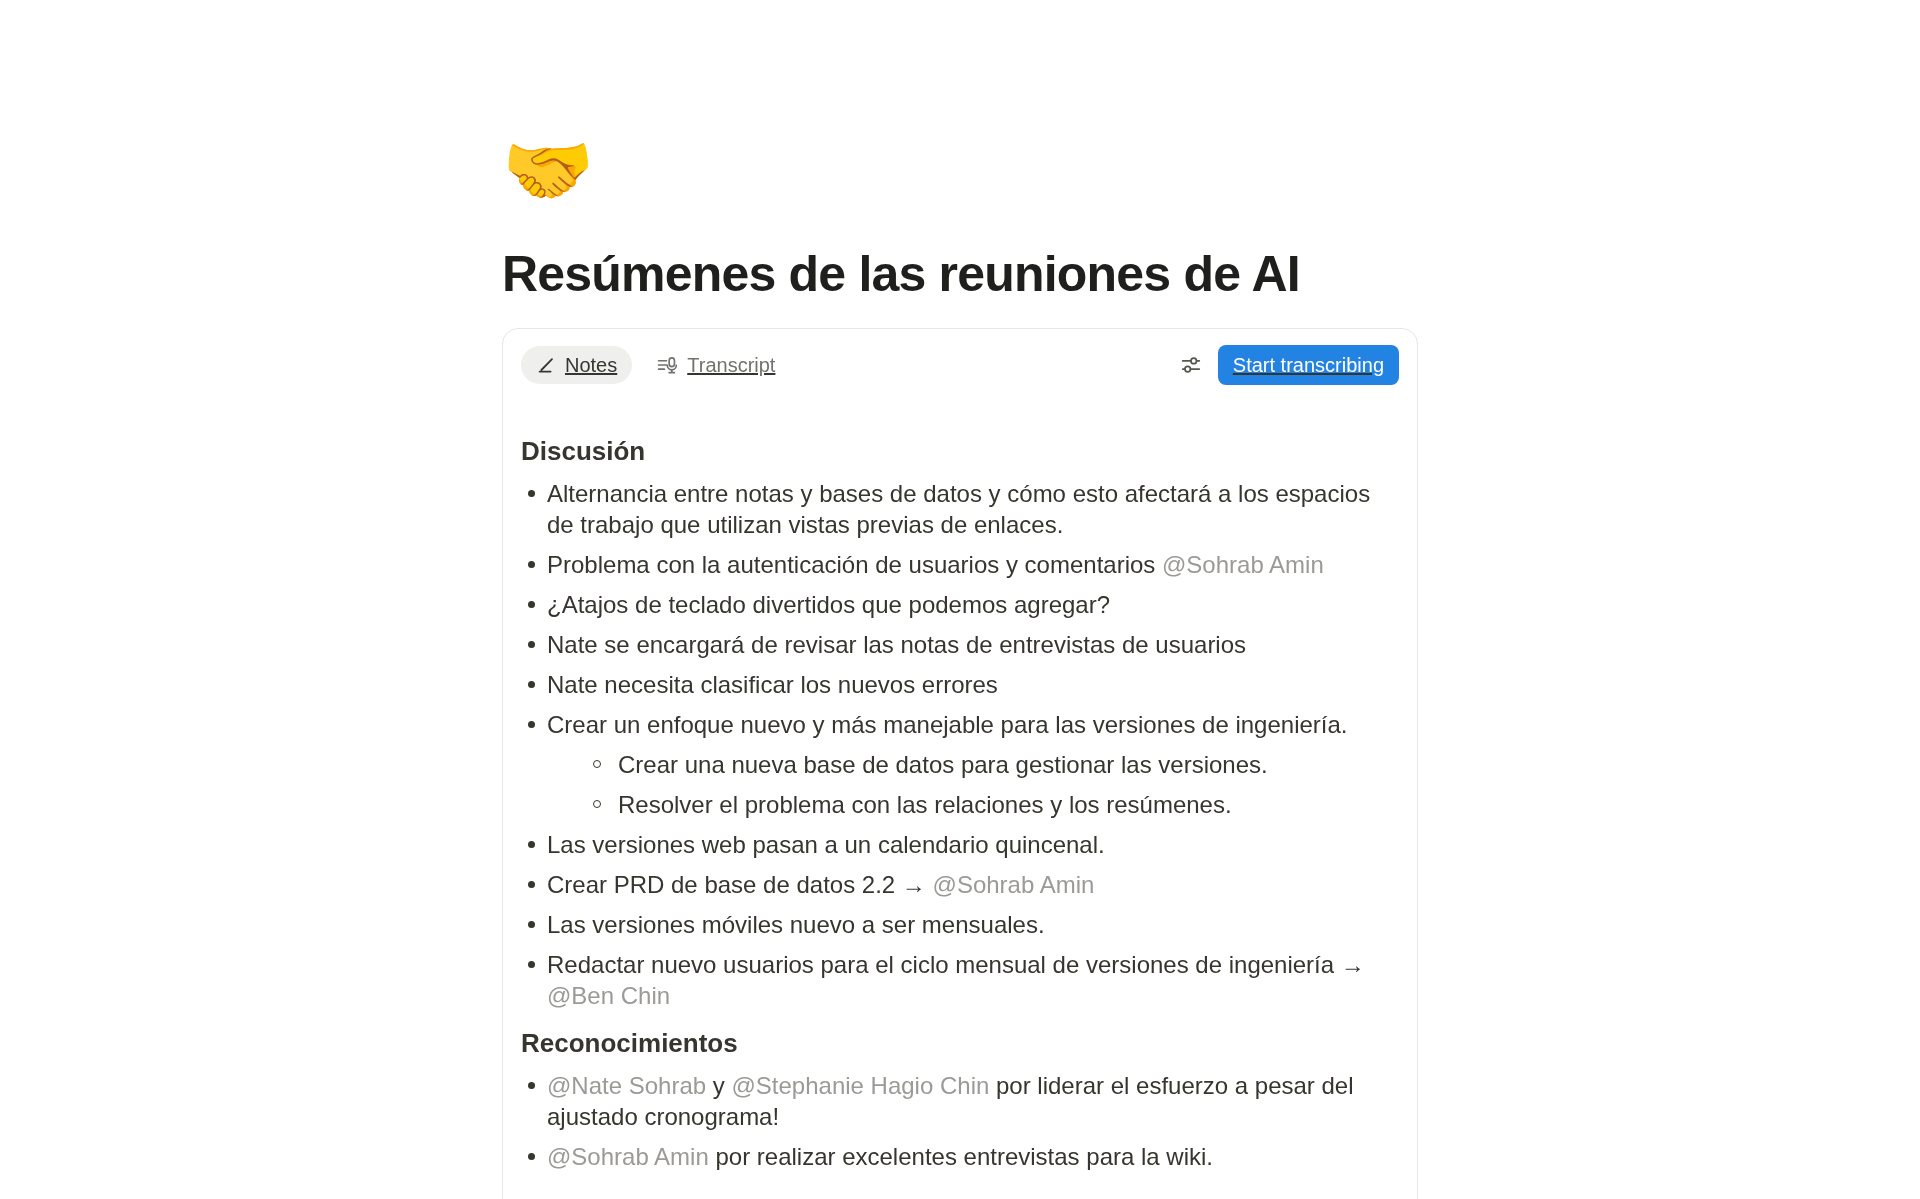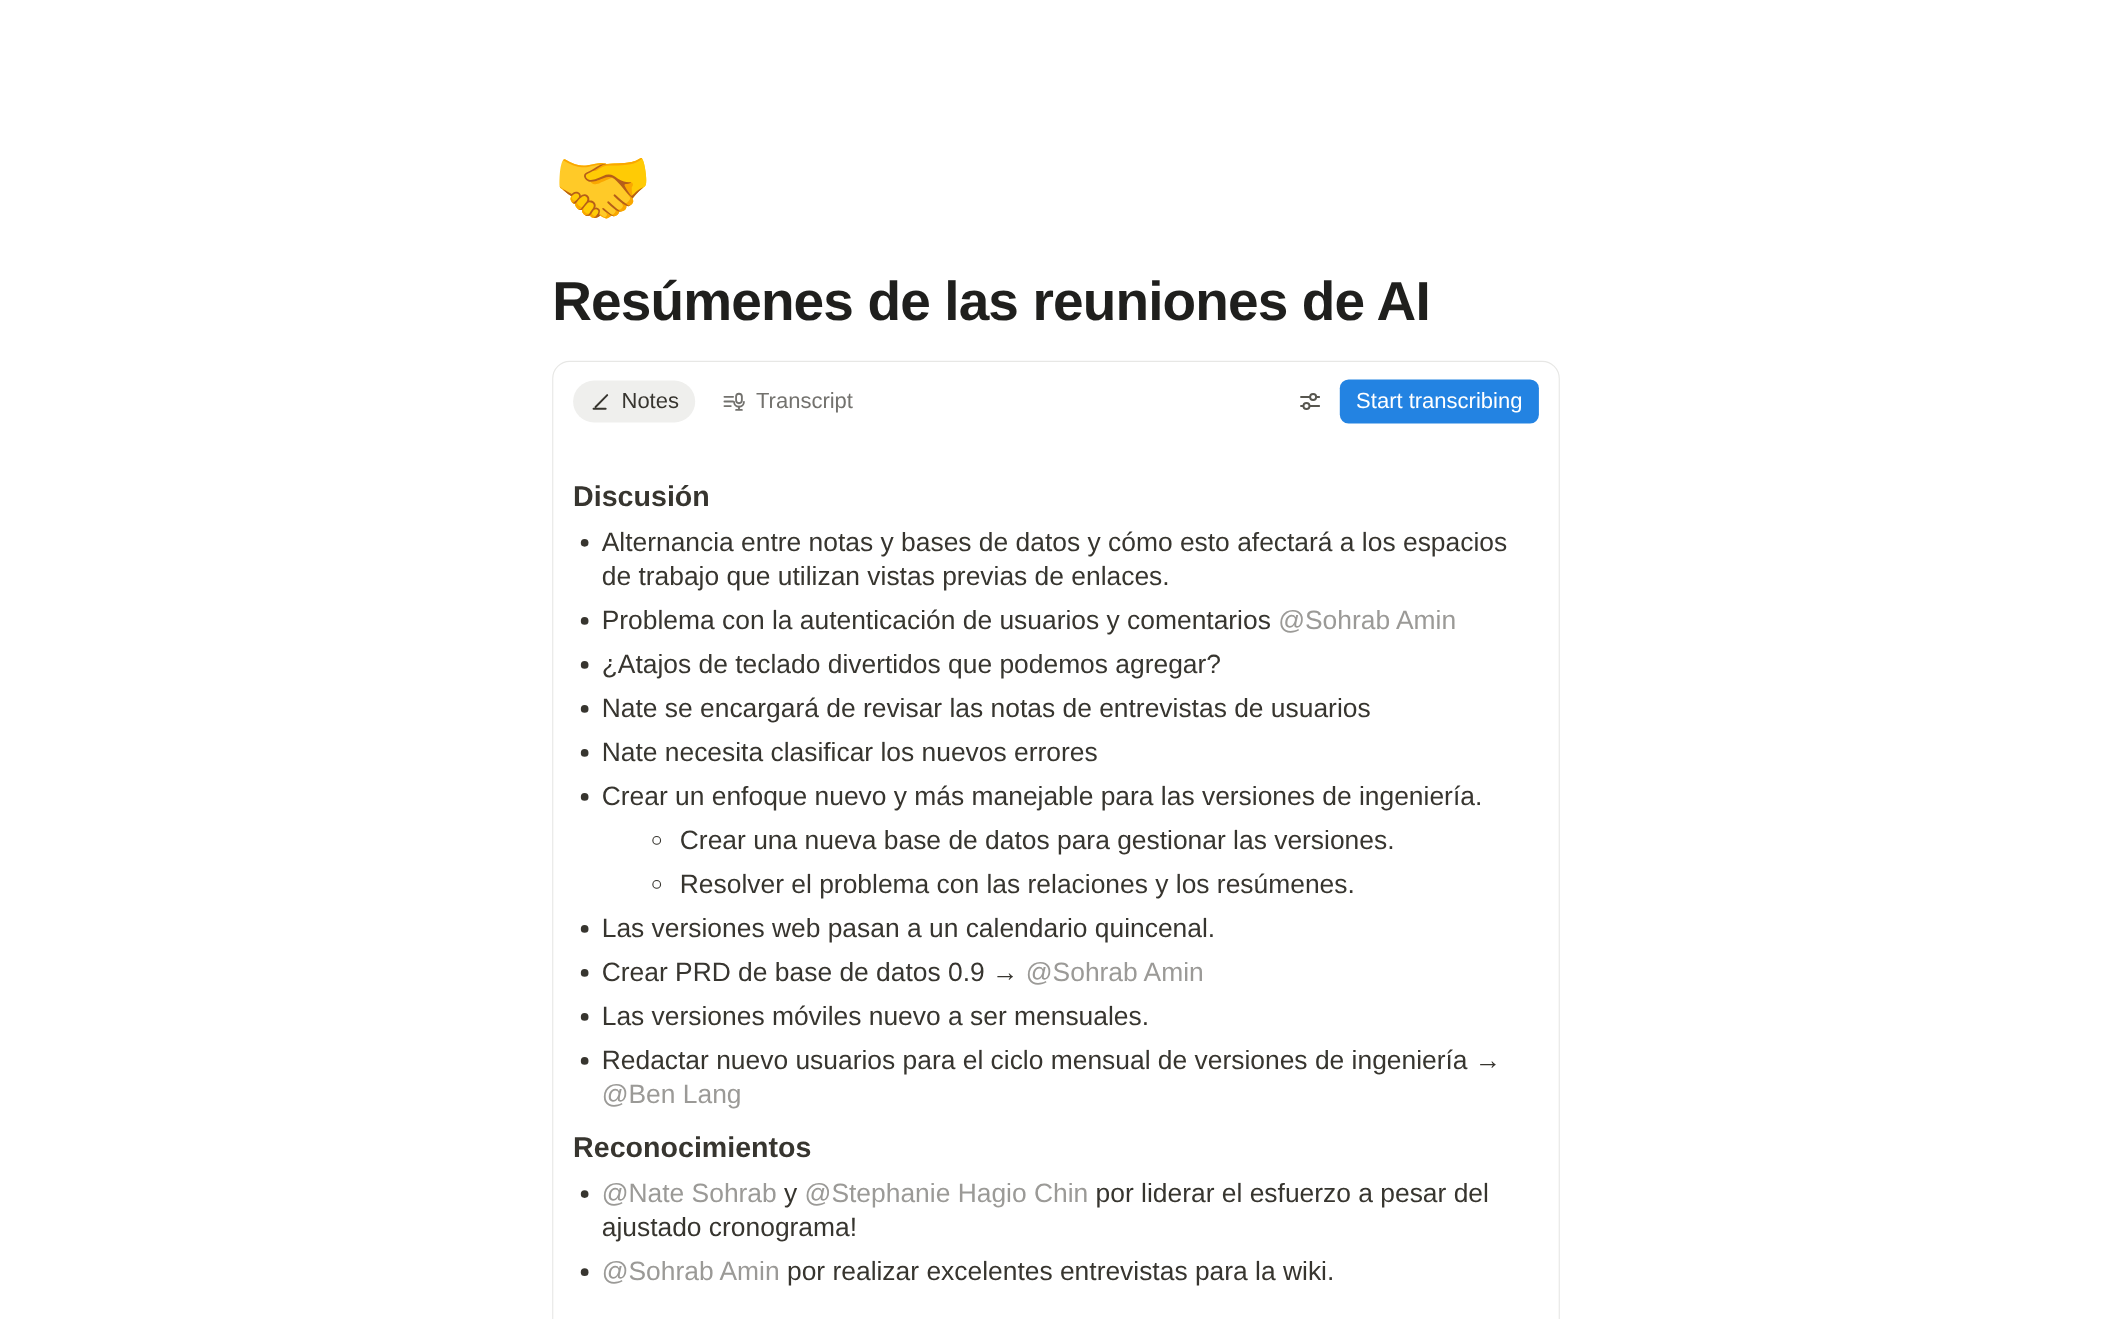--- a/index.html
+++ b/index.html
@@ -14,21 +14,21 @@
     font-size:50px;font-weight:700;color:#1f1f1d;
     letter-spacing:-0.8px;line-height:1.2;margin:22px 0 0 0;
   }
   .notes-card{
     margin-top:24px;
     border:1px solid #e7e7e5;
     border-radius:16px;
     padding:16px 18px 70px 18px;
     background:#ffffff;
   }
-  .toolbar{display:flex;align-items:center;justify-content:space-between;height:40px;}
+  .toolbar{display:flex;align-items:center;justify-content:space-between;height:40px;text-decoration:underline;}
   .toolbar-left{display:flex;align-items:center;gap:10px;}
   .toolbar-right{display:flex;align-items:center;gap:12px;justify-content:center;}
   .tab{
     display:flex;align-items:center;gap:9px;
     font-size:20px;line-height:1;
     padding:9px 15px;border-radius:999px;cursor:pointer;
     color:#73726e;
   }
   .tab.active{background:#efefed;color:#37352f;}
   .tab .ticon{display:flex;align-items:center;}
@@ -115,23 +115,23 @@
           <li><span>Alternancia entre notas y bases de datos y cómo esto afectará a los espacios de trabajo que utilizan vistas previas de enlaces.</span></li>
           <li><span>Problema con la autenticación de usuarios y comentarios </span><span class="mention">@Sohrab Amin</span></li>
           <li><span>¿Atajos de teclado divertidos que podemos agregar?</span></li>
           <li><span>Nate se encargará de revisar las notas de entrevistas de usuarios</span></li>
           <li><span>Nate necesita clasificar los nuevos errores</span></li>
           <li><span>Crear un enfoque nuevo y más manejable para las versiones de ingeniería.</span><ul class="blist sub-list">
               <li><span>Crear una nueva base de datos para gestionar las versiones.</span></li>
               <li><span>Resolver el problema con las relaciones y los resúmenes.</span></li>
             </ul></li>
           <li><span>Las versiones web pasan a un calendario quincenal.</span></li>
-          <li><span>Crear PRD de base de datos 0.9 → </span><span class="mention">@Sohrab Amin</span></li>
+          <li><span>Crear PRD de base de datos 2.2 → </span><span class="mention">@Sohrab Amin</span></li>
           <li><span>Las versiones móviles nuevo a ser mensuales.</span></li>
-          <li><span>Redactar nuevo usuarios para el ciclo mensual de versiones de ingeniería →  </span><span class="mention">@Ben Lang</span></li>
+          <li><span>Redactar nuevo usuarios para el ciclo mensual de versiones de ingeniería →  </span><span class="mention">@Ben Chin</span></li>
         </ul>
         <h2 class="section-heading">Reconocimientos</h2>
         <ul class="blist">
           <li><span class="mention">@Nate Sohrab</span><span> y </span><span class="mention">@Stephanie Hagio Chin</span><span> por liderar el esfuerzo a pesar del ajustado cronograma!</span></li>
           <li><span class="mention">@Sohrab Amin</span><span> por realizar excelentes entrevistas para la wiki.</span></li>
         </ul>
       </div>
   </div>
 </div>
 

